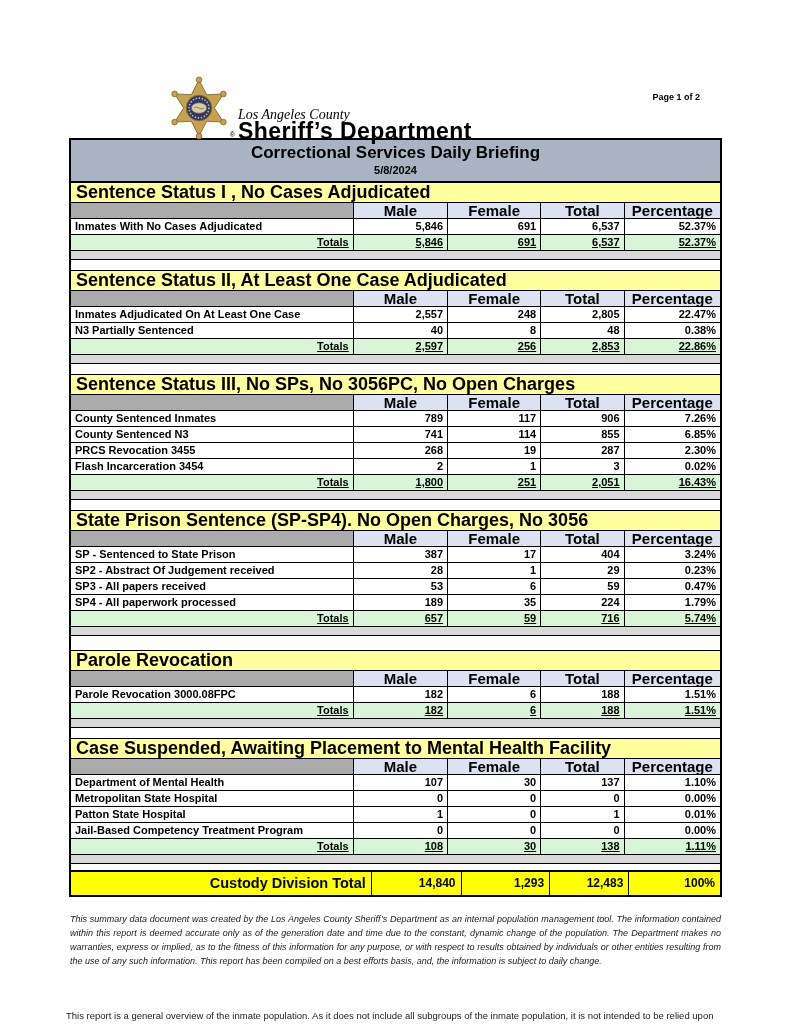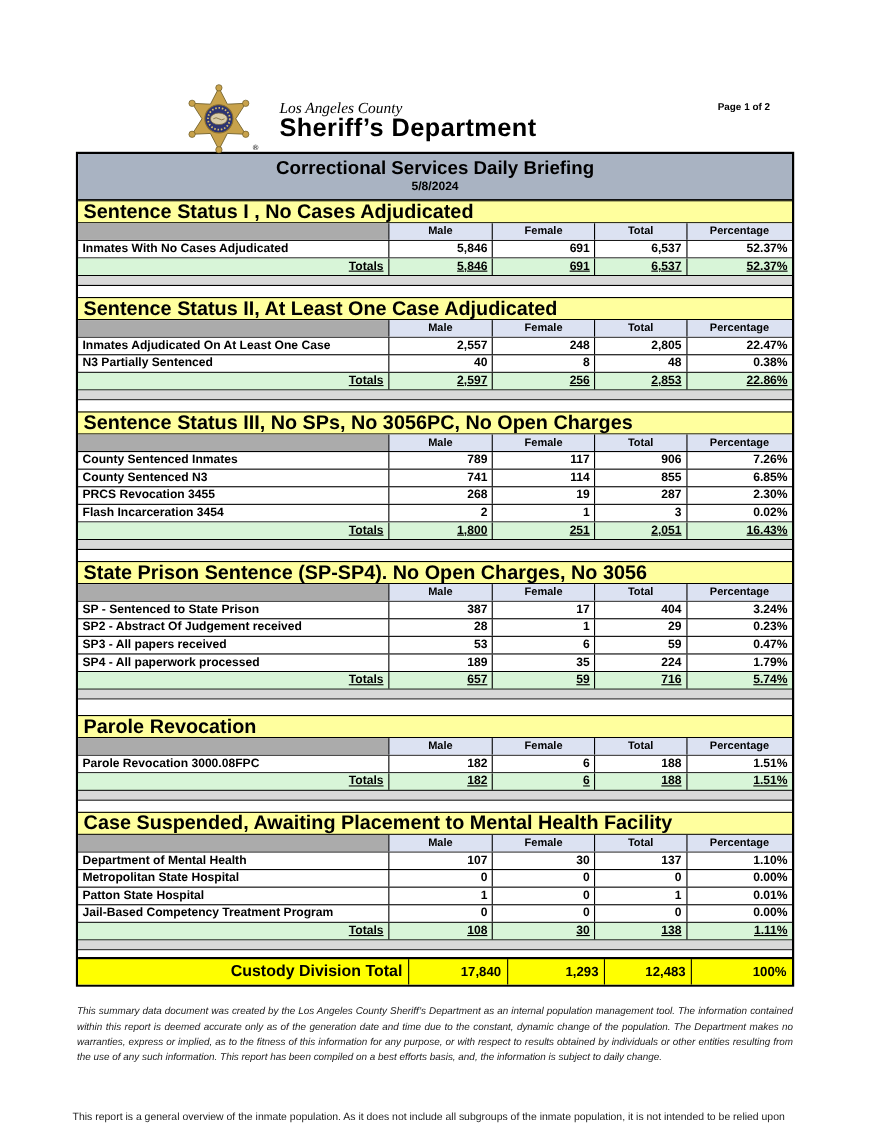--- a/index.html
+++ b/index.html
@@ -1,42 +1,42 @@
 <!DOCTYPE html>
 <html style="--title-bar-bg: #a9b3c2; --section-header-bg: #ffff9e; --column-header-bg: #dce2f2; --row-label-header-bg: #ababab; --totals-row-bg: #d8f5d8; --grand-total-bg: #ffff00; --spacer-bg: #d9d9d9; --star-gold: #c8a24b; --star-navy: #2d3572;"><head>
 <meta charset="utf-8">
 <style>
   html,body{margin:0;padding:0;background:#fff;}
   .page{position:relative;width:791px;height:1024px;background:#ffffff;
         font-family:"Liberation Sans",sans-serif;color:#000;overflow:hidden;}
 
   
   .masthead{position:relative;height:62px;margin:76px 69px 0;}
-  .logo-group{position:absolute;left:98px;top:0;display:flex;align-items:center;gap:23px;}
+  .logo-group{position:absolute;left:98px;top:0;display:flex;align-items:flex-end;gap:7px;}
   .star-wrap{position:relative;width:64px;height:64px;}
   .reg{position:absolute;right:-4px;bottom:2px;font-size:7px;}
   .logo-text .county{font-family:"Liberation Serif",serif;font-style:italic;font-size:14px;line-height:15px;}
   .logo-text .dept{font-size:23px;font-weight:bold;letter-spacing:.4px;line-height:18px;}
   .page-num{position:absolute;right:22px;top:16px;font-size:9px;font-weight:bold;}
 
   
   .frame{margin:0 69px;border:2px solid #000;background:#fff;}
   .title-bar{background:var(--title-bar-bg,#a9b3c2);text-align:center;
              border-bottom:1px solid #000;padding:3px 0 4px;}
   .title{font-size:17px;font-weight:bold;line-height:20px;}
   .date{font-size:11px;font-weight:bold;margin-top:1px;line-height:13px;}
 
   .section-header{background:var(--section-header-bg,#ffff9e);font-size:18px;font-weight:bold;
                   padding:1px 5px 2px;line-height:16px;
                   border-top:1px solid #000;border-bottom:1px solid #000;}
   .tr{display:grid;grid-template-columns:43.4% 14.55% 14.35% 12.85% auto;
       border-bottom:1px solid #000;}
   .td{padding:1px 4px;font-size:11px;font-weight:bold;line-height:13px;overflow:hidden;white-space:nowrap;}
   .td + .td{border-left:1px solid #000;}
-  .colhead{background:var(--column-header-bg,#dce2f2);text-align:center;font-size:10px;}
+  .colhead{background:var(--column-header-bg,#dce2f2);text-align:center;font-size:15px;}
   .labelhead{background:var(--row-label-header-bg,#ababab);}
   .num{text-align:right;}
   .totals{background:var(--totals-row-bg,#d8f5d8);text-decoration:underline;}
   .totals-label{text-align:right;}
   .spacer{height:8px;background:var(--spacer-bg,#d9d9d9);border-bottom:1px solid #000;}
   .gap{height:10px;background:#fff;}
   .section:nth-of-type(4) .gap{height:14px;}
   .section:last-of-type .gap{height:6px;}
 
   .grand-total{display:grid;grid-template-columns:43.4% 14.55% 14.35% 12.85% auto;
@@ -310,21 +310,21 @@
             <div class="td num">138</div>
             <div class="td num">1.11%</div>
           </div>
           <div class="spacer"></div>
           <div class="gap"></div>
         </section>
       </div>
 
     <div class="grand-total">
       <div class="td gt-label">Custody Division Total</div>
-      <div class="td gt-num">17,840</div>
+      <div class="td gt-num">14,840</div>
       <div class="td gt-num">1,293</div>
       <div class="td gt-num">12,483</div>
       <div class="td gt-num">100%</div>
     </div>
   </div>
 
   <p class="disclaimer">This summary data document was created by the Los Angeles County Sheriff’s Department as an internal population management tool.  The information contained within this report is deemed accurate only as of the generation date and time due to the constant, dynamic change of the population.  The Department makes no warranties, express or implied, as to the fitness of this information for any purpose, or with respect to results obtained by individuals or other entities resulting from the use of any such information.  This report has been compiled on a best efforts basis, and, the information is subject to daily change.</p>
   <p class="footnote">This report is a general overview of the inmate population.  As it does not include all subgroups of the inmate population, it is not intended to be relied upon as a definitive representation of the entire inmate population.</p>
 
 </div>

